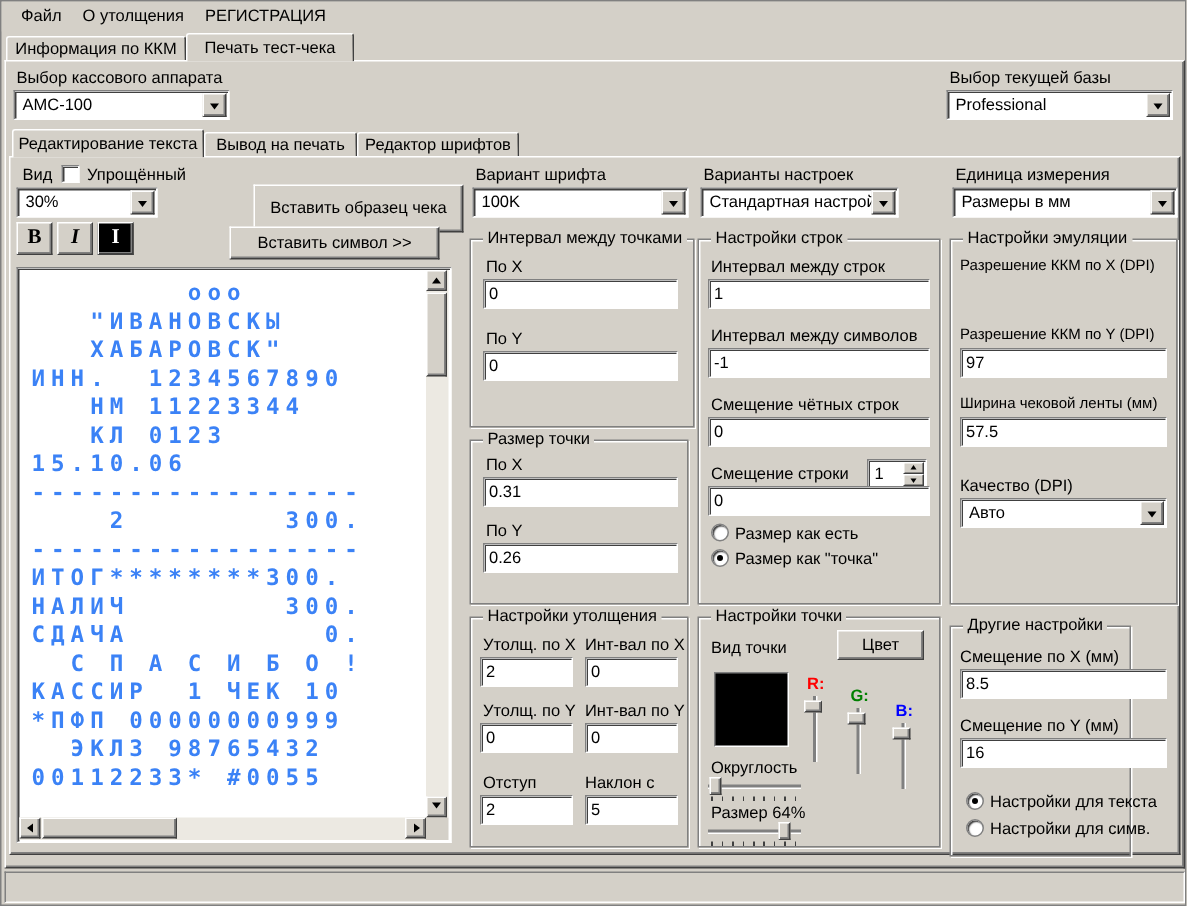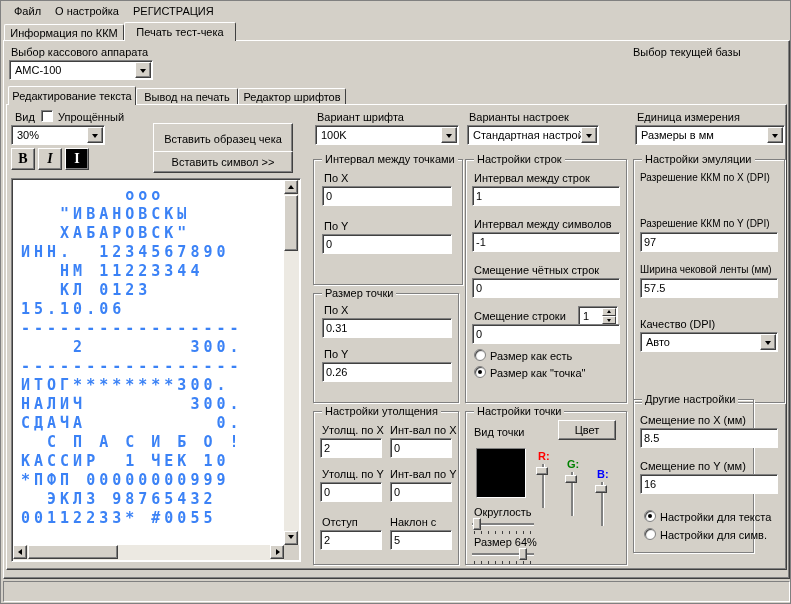--- a/index.html
+++ b/index.html
@@ -47,57 +47,63 @@
 .menuitem{padding:3px 7px;white-space:nowrap}
 .bi-btn{font-family:"Liberation Serif",serif;font-size:14px}
 </style>
 </head>
 <body>
 
 <div id="app">
 
   <div class="menubar">
     <span class="menuitem">Файл</span>
-    <span class="menuitem">О настройка</span>
+    <span class="menuitem">О утолщения</span>
     <span class="menuitem">РЕГИСТРАЦИЯ</span>
   </div>
 
   <div class="tab" style="left:3px;top:23px;width:120px;height:17px">Информация по ККМ</div>
   <div class="tab active" style="left:123px;top:21px;width:112px;height:19px">Печать тест-чека</div>
 
   <div class="panel" style="left:2px;top:39px;width:787px;height:539px"></div>
 
   <span class="lbl" style="left:10px;top:45px">Выбор кассового аппарата</span>
   <div class="combo" style="left:8px;top:59px;width:144px">
     <span class="ctext">АМС-100</span>
     <span class="dbtn">
         <span class="tri-dn"></span>
       </span>
   </div>
 
   <span class="lbl" style="left:632px;top:45px">Выбор текущей базы</span>
+  <div class="combo" style="left:630px;top:59px;width:151px">
+    <span class="ctext">Professional</span>
+    <span class="dbtn">
+        <span class="tri-dn"></span>
+      </span>
+  </div>
 
   <div class="tab active" style="left:7px;top:85px;width:128px;height:19px">Редактирование текста</div>
   <div class="tab" style="left:135px;top:87px;width:102px;height:16px">Вывод на печать</div>
   <div class="tab" style="left:237px;top:87px;width:108px;height:16px">Редактор шрифтов</div>
 
   <div class="panel" style="left:5px;top:103px;width:781px;height:466px"></div>
 
   <span class="lbl" style="left:14px;top:110px">Вид</span>
   <span class="checkbox" style="left:40px;top:109px"></span>
   <span class="lbl" style="left:57px;top:110px">Упрощённый</span>
 
   <div class="combo" style="left:10px;top:124px;width:94px">
     <span class="ctext">30%</span>
     <span class="dbtn">
         <span class="tri-dn"></span>
       </span>
   </div>
 
-  <div class="btn" style="left:152px;top:122px;width:140px;height:32px">Вставить образец чека</div>
+  <div class="btn" style="left:168px;top:122px;width:140px;height:32px">Вставить образец чека</div>
 
   <div class="btn bi-btn" style="left:10px;top:147px;width:24px;height:22px;font-weight:bold">B</div>
   <div class="btn bi-btn" style="left:37px;top:147px;width:24px;height:22px;font-style:italic;font-weight:bold">I</div>
   <div class="btn bi-btn" style="left:64px;top:147px;width:24px;height:22px;background:#000;color:#fff;font-weight:bold">I</div>
 
   <div class="btn" style="left:152px;top:150px;width:140px;height:22px">Вставить символ &gt;&gt;</div>
 
   <div class="receipt">
     <pre>        ооо
    "ИВАНОВСКЫ
@@ -264,21 +270,21 @@
     <input class="edit" style="left: 6px; top: 118px; width: 138px;" value="57.5">
     <span class="lbl" style="left:6px;top:158px">Качество (DPI)</span>
     <div class="combo" style="left:6px;top:172px;width:138px">
       <span class="ctext">Авто</span>
       <span class="dbtn">
           <span class="tri-dn"></span>
         </span>
     </div>
   </div>
 
-  <div class="group" style="left:632px;top:398px;width:121px;height:154px">
+  <div class="group" style="left:632px;top:416px;width:121px;height:154px">
     <span class="gtitle">Другие настройки</span>
     <span class="lbl" style="left:6px;top:14px">Смещение по X (мм)</span>
     <input class="edit" style="left: 6px; top: 28px; width: 138px;" value="8.5">
     <span class="lbl" style="left:6px;top:60px">Смещение по Y (мм)</span>
     <input class="edit" style="left: 6px; top: 74px; width: 138px;" value="16">
     <span class="radio checked" style="left:10px;top:110px"></span>
     <span class="lbl" style="left:26px;top:111px">Настройки для текста</span>
     <span class="radio" style="left:10px;top:128px"></span>
     <span class="lbl" style="left:26px;top:129px">Настройки для симв.</span>
   </div>

